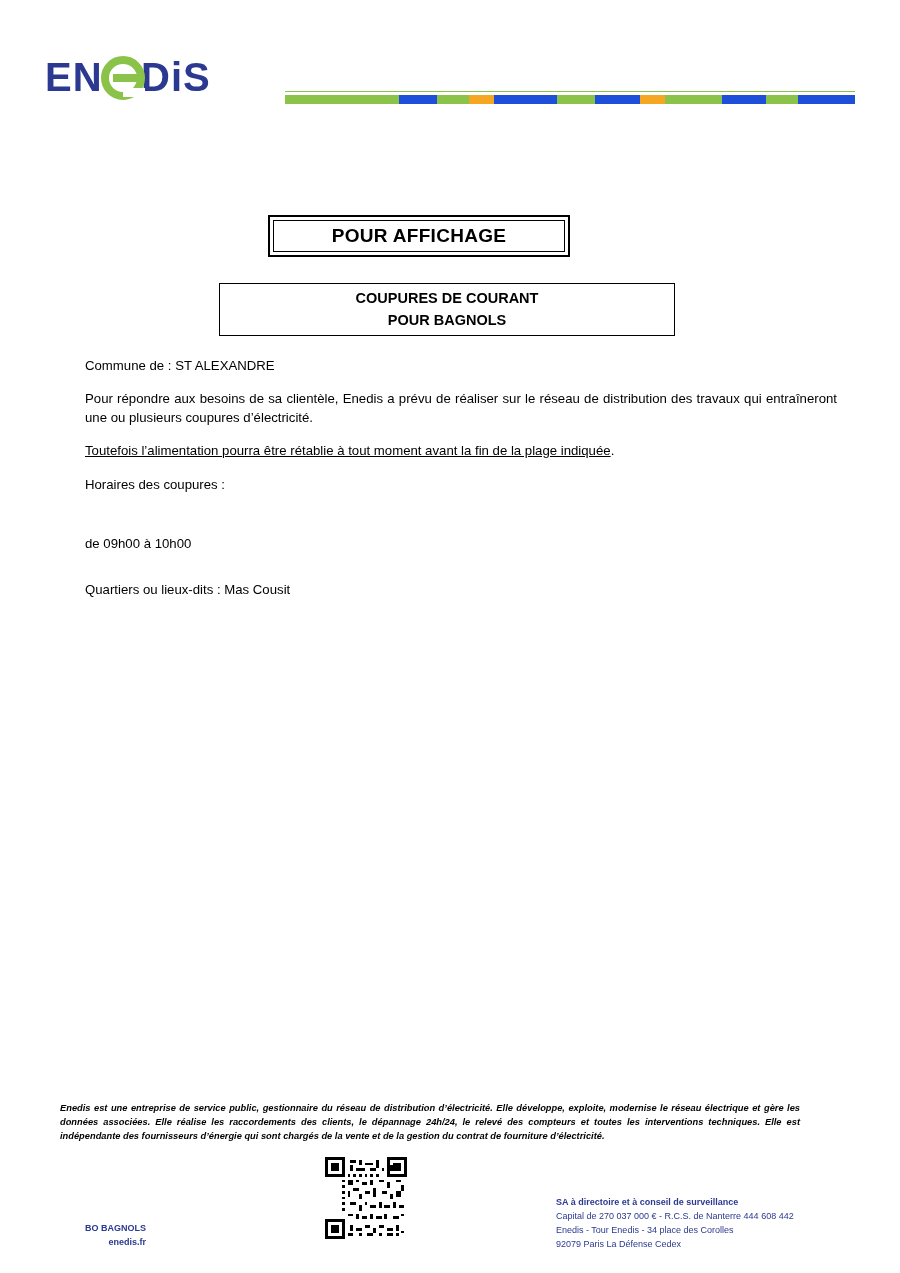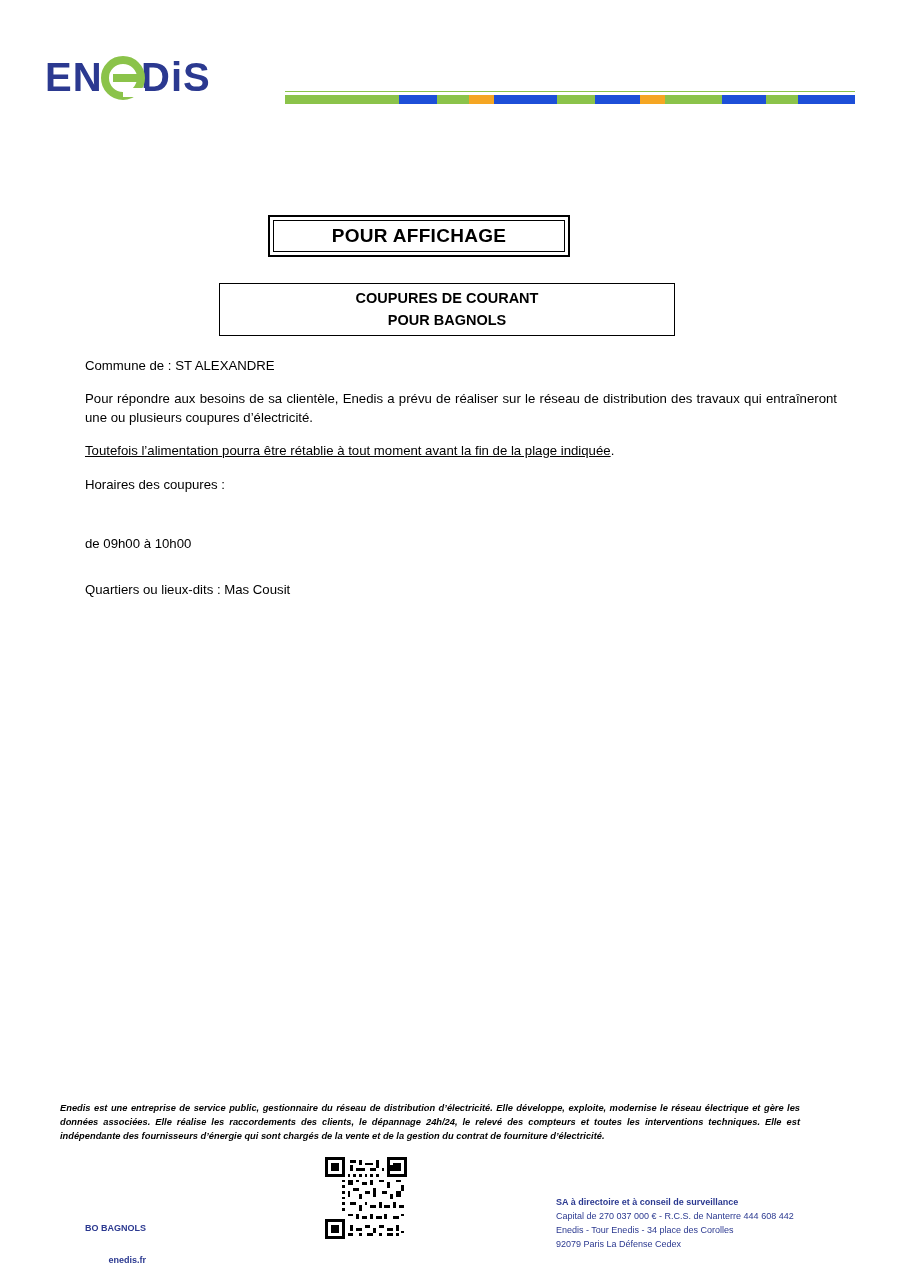--- a/index.html
+++ b/index.html
@@ -145,21 +145,21 @@
   .footer-left {
     position: absolute;
     top: 1222px;
     left: 85px;
     font-size: 9px;
     font-weight: bold;
     color: #2b3990;
     line-height: 1.5;
     text-align: right;
   }
-  .footer-left .fl-site { color: #2b3990; margin-top: 18px; }
+  .footer-left .fl-site { color: #2b3990; }
 
   .footer-right {
     position: absolute;
     top: 1196px;
     left: 556px;
     font-size: 9px;
     color: #2b3990;
     line-height: 1.55;
   }
   .footer-right div:first-child { font-weight: bold; }

